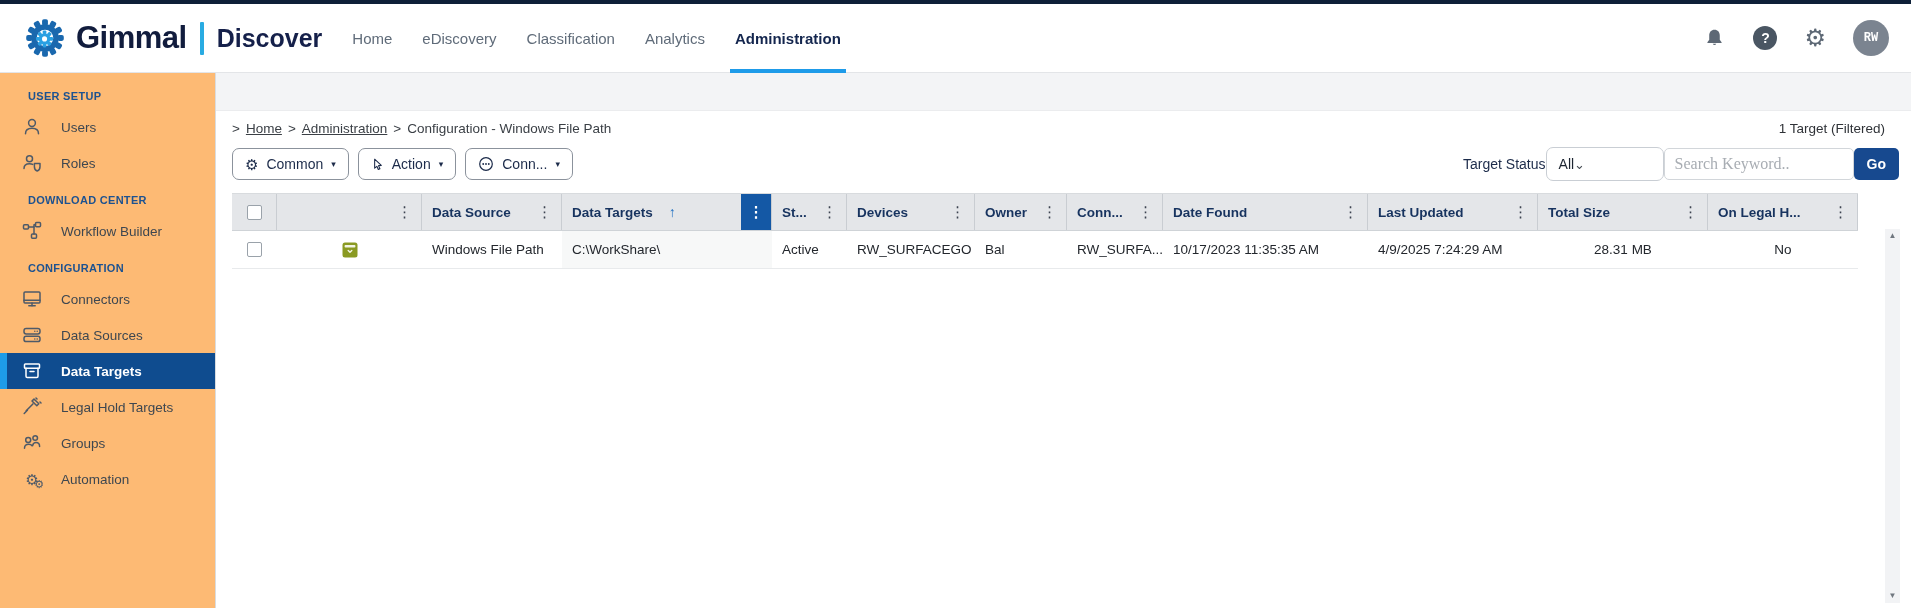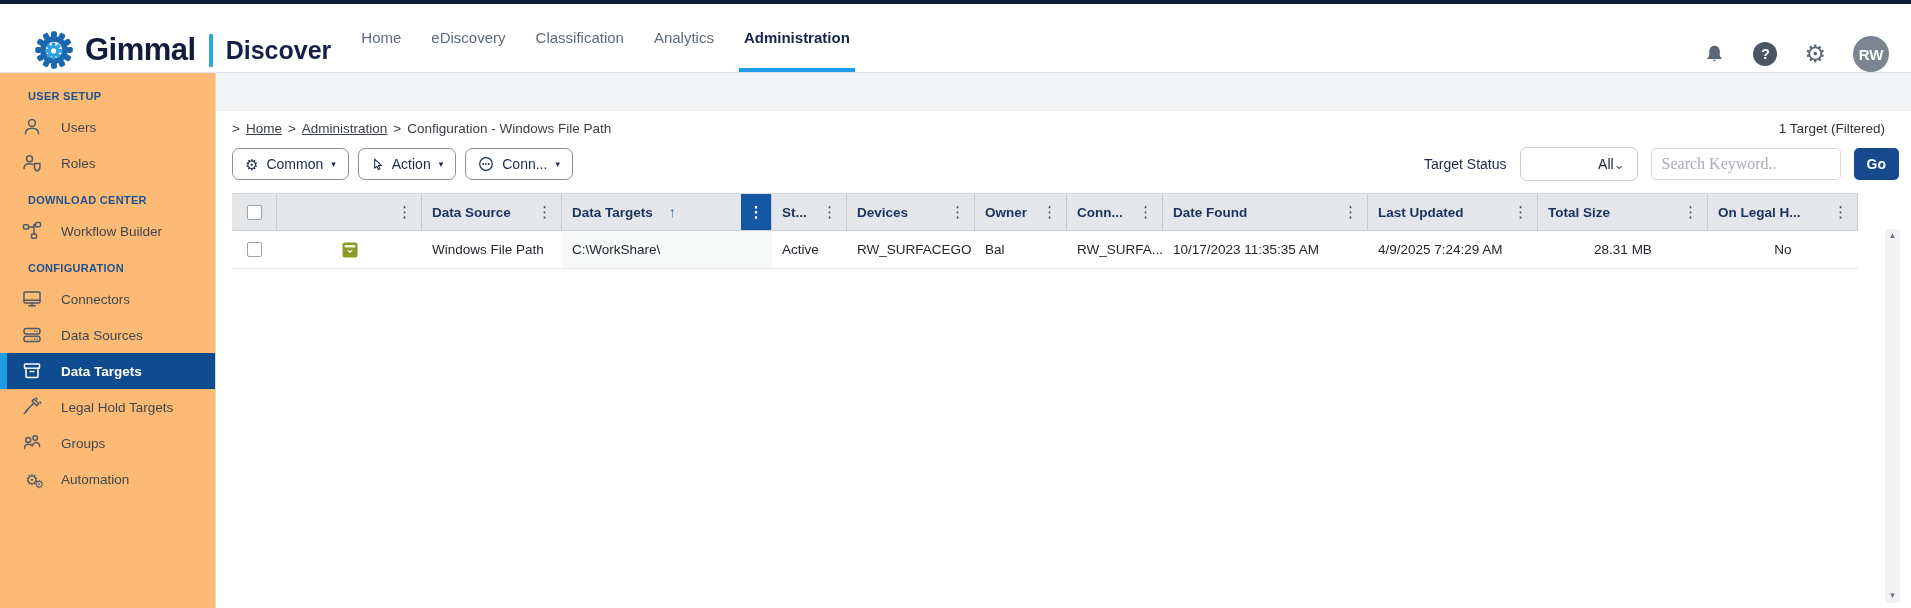--- a/index.html
+++ b/index.html
@@ -5,36 +5,36 @@
   * { box-sizing: border-box; }
   html,body { margin:0; padding:0; }
   body {
     width:1911px; height:608px; overflow:hidden;
     font-family:"Liberation Sans", sans-serif;
     background:#ffffff; color:#23272d;
   }
   
   .top-strip { height:4px; background:#0e2038; }
   .appbar { height:69px; background:#fff; border-bottom:1px solid #e3e5e8;
-    display:flex; align-items:flex-end; padding:0 22px 0 32px; }
+    display:flex; align-items:center; padding:0 22px 0 23px; }
   .logo { display:flex; align-items:center; }
   .logo-name { font-size:31px; font-weight:bold; color:#111c3d; letter-spacing:-0.5px; margin-left:9px; }
   .logo-sep { width:4px; height:33px; background:#29abe2; margin:0 13px; border-radius:1px; }
   .logo-product { font-size:25px; font-weight:bold; color:#15204a; }
   .nav { display:flex; gap:30px; margin-left:30px; height:69px; align-items:stretch; }
   .nav-item { font-size:15px; color:#5f6b79; display:flex; align-items:center; position:relative; cursor:pointer; white-space:nowrap; }
   .nav-item.active { color:#14264e; font-weight:bold; }
   .nav-item.active::after { content:""; position:absolute; left:-5px; right:-5px; bottom:0; height:4px; background:#1e9be9; }
   .appbar-right { margin-left:auto; display:flex; align-items:center; gap:27px; }
   .tb-icon { display:flex; align-items:center; justify-content:center; cursor:pointer; }
   .gear-glyph { font-size:24px; color:#5d6875; line-height:1; }
   .help-circle { width:24px; height:24px; border-radius:50%; background:#4a5663; color:#fff;
     font-size:14px; font-weight:bold; display:flex; align-items:center; justify-content:center; }
   .avatar { width:36px; height:36px; border-radius:50%; background:#7b8490; color:#fff;
-    font-size:15px; font-weight:bold; display:flex; align-items:center; justify-content:center; }
+    font-size:12px; font-weight:bold; display:flex; align-items:center; justify-content:center;font-family:Liberation Mono, monospace; }
   
   .content { display:flex; height:535px; }
   .sidebar { width:216px; flex-shrink:0; background:#fdba74; border-right:1px solid #d9dcdf; padding-top:4px; }
   .side-title { font-size:11px; font-weight:bold; color:#1d5290; letter-spacing:0.3px; padding:13px 10px 7px 28px; }
   .side-item { height:36px; display:flex; align-items:center; gap:16px; padding-left:19px; cursor:pointer; position:relative; }
   .side-item .ic { width:26px; display:flex; justify-content:center; }
   .sicon { stroke:#4e5a68; fill:none; stroke-width:1.5; stroke-linecap:round; stroke-linejoin:round; }
   .side-label { font-size:13.5px; color:#3e4750; white-space:nowrap; }
   .side-item.selected { background:#0f4c8f; }
   .side-item.selected::before { content:""; position:absolute; left:0; top:0; bottom:0; width:7px; background:#1e9ce8; }
@@ -48,24 +48,24 @@
   .crumb-row { display:flex; align-items:center; padding:7px 26px 0 16px; height:28px; }
   .crumb { font-size:13.5px; color:#3a3f45; display:flex; gap:6px; align-items:center; }
   .crumb a { color:#3a3f45; text-decoration:underline; cursor:pointer; }
   .target-count { margin-left:auto; font-size:13.5px; color:#2f3237; }
   .toolbar-row { display:flex; align-items:center; padding:8px 12px 12px 16px; gap:9px; }
   .btn { display:flex; align-items:center; gap:8px; height:32px; padding:0 12px; border:1px solid #8b929c;
     border-radius:7px; background:#fff; font-size:14px; color:#1c2b4a; cursor:pointer; white-space:nowrap; }
   .btn .bicon { display:flex; align-items:center; }
   .btn .gear-s { font-size:15px; line-height:1; color:#1c2b4a; }
   .caret { font-size:9px; color:#1c2b4a; }
-  .toolbar-right { margin-left:auto; display:flex; align-items:center; gap:13px; }
+  .toolbar-right { margin-left:auto; display:flex; align-items:center; gap:0; }
   .status-label { font-size:14px; color:#1c2b4a; }
   .select { width:118px; height:34px; border:1px solid #c9ced4; border-radius:7px; background:#fff;
-    display:flex; align-items:center; justify-content:flex-end; padding:0 12px; font-size:14px; color:#1c2430; cursor:pointer; }
+    display:flex; align-items:center; justify-content:flex-start; padding:0 12px; font-size:14px; color:#1c2430; cursor:pointer; }
   .chev { color:#444a52; font-size:13px; }
   .search { width:190px; height:32px; border:1px solid #d2d6da; border-radius:5px; padding:0 10px;
     font-size:16px; color:#333; outline:none; font-family:Liberation Serif, serif; }
   .search::placeholder { color:#a8adb3; }
   .go-btn { height:32px; padding:0 13px; background:#17498f; color:#fff; border:none; border-radius:5px;
     font-size:14px; font-weight:bold; cursor:pointer; }
   
   .table-wrap { margin-left:16px; width:1626px; }
   .thead { display:flex; height:38px; background:#e4e6e9; border-top:1px solid #d8dbde; border-bottom:1px solid #cfd3d7; }
   .th { flex-shrink:0; display:flex; align-items:center; padding:0 9px 0 10px; border-right:1px solid #c9cdd2;

